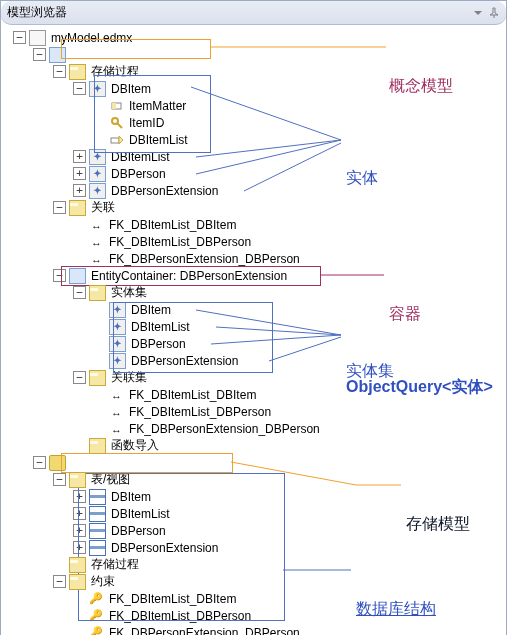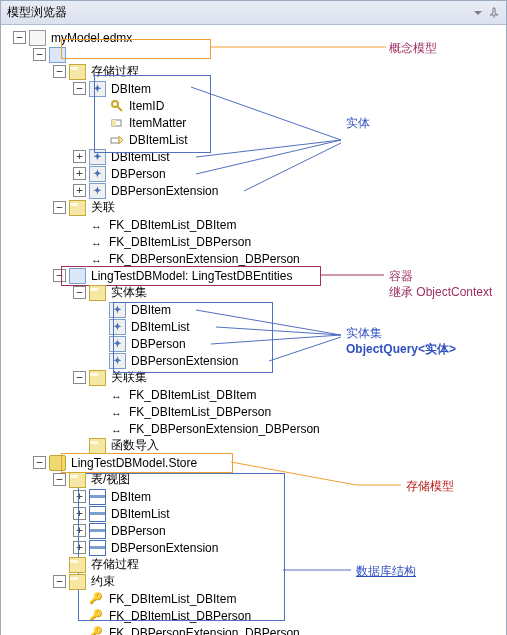--- a/index.html
+++ b/index.html
@@ -1,17 +1,17 @@
 <!DOCTYPE html>
 <html><head>
 <meta charset="utf-8">
 <style>
   body { margin: 0; font-family: "Microsoft YaHei", "SimSun", Tahoma, sans-serif; font-size: 12px; background: #fff; color: #000; }
   .window { width: 505px; border: 1px solid #9dabc0; position: relative; background: #fff; }
-  .titlebar { background: linear-gradient(#e8ecf4, #dbe1ee); border-bottom: 1px solid #b0bccf; padding: 3px 6px; display: flex; align-items: center; justify-content: space-between; font-size: 12px; }
+  .titlebar { background: linear-gradient(#e8ecf4, #dbe1ee); border-bottom: 1px solid #b0bccf; padding: 3px 6px; display: flex; align-items: center; justify-content: space-between; font-size: 12px; border-radius: 10px; }
   .titlebar .right { display: flex; gap: 4px; align-items: center; opacity: .7; }
   .tb-icon { width: 12px; height: 12px; display: inline-block; }
   .tree { padding: 4px 0 6px 2px; position: relative; }
   .row { display: flex; align-items: center; height: 17px; white-space: nowrap; }
   .toggle { width: 11px; height: 11px; border: 1px solid #888; display: flex; align-items: center; justify-content: center; font-size: 11px; line-height: 9px; font-family: monospace; color: #444; background: #fff; margin-right: 3px; cursor: pointer; }
   .tspace { width: 13px; height: 11px; margin-right: 3px; display: inline-block; }
   .icon { width: 15px; height: 14px; display: inline-flex; align-items: center; justify-content: center; margin-right: 3px; font-size: 10px; }
   .i-edmx { background: #f7f7f7; border: 1px solid #999; }
   .i-ns { background: #d9e7f8; border: 1px solid #7ba0cf; }
   .i-fold { background: #f6e8a4; border: 1px solid #c9a93a; }
@@ -26,24 +26,24 @@
   .i-fk { border:none; font-size:11px; }
   .i-key { border:none; font-size:11px; color:#caa62e; }
   .i-assoc { border:none; font-size:11px; }
   .lbl { padding: 0 2px; }
   
   .box { position: absolute; border: 1px solid; pointer-events: none; }
   .b-orange { border-color: #f0a030; }
   .b-maroon { border-color: #a03060; }
   .b-blue { border-color: #5070c0; }
   
-  .anno { position: absolute; font-size: 12px; }
+  .anno { position: absolute; font-size: 16px; margin-top: 36px; }
   .a-maroon { color: #a03060; }
   .a-blue { color: #3050c0; }
-  .a-orange { color: #b91c1c; }
+  .a-orange { color: #0f172a; }
   
   svg.overlay { position: absolute; top:0; left:0; pointer-events:none; }
 </style>
 </head>
 <body>
 
 <div class="window">
   <div class="titlebar">
     <span>模型浏览器</span>
     <span class="right">
@@ -73,23 +73,22 @@
     </svg>
 
     <div class="box b-orange" style="left:60px; top:14px; width:148px; height:18px;"></div>
     <div class="box b-blue" style="left:93px; top:50px; width:115px; height:76px;"></div>
     <div class="box b-maroon" style="left:60px; top:241px; width:258px; height:18px;"></div>
     <div class="box b-blue" style="left:112px; top:277px; width:158px; height:69px;"></div>
     <div class="box b-orange" style="left:60px; top:428px; width:170px; height:18px;"></div>
     <div class="box b-blue" style="left:77px; top:448px; width:205px; height:146px;"></div>
 
     <div class="anno a-maroon" style="left:388px; top:15px;">概念模型</div>
-    <div class="anno a-blue" style="left:345px; top:90px;">实体</div>
+    <div class="anno a-blue" style="left:345px; top:107px;">实体</div>
     <div class="anno a-maroon" style="left:388px; top:243px;">容器</div>
-    <div class="anno a-maroon" style="left:388px; top:259px;">继承  ObjectContext</div>
     <div class="anno a-blue" style="left:345px; top:300px;">实体集</div>
     <div class="anno a-blue" style="left:345px; top:316px;font-weight:bold;">ObjectQuery&lt;实体&gt;</div>
     <div class="anno a-orange" style="left:405px; top:453px;">存储模型</div>
     <div class="anno a-blue" style="left:355px; top:538px;text-decoration:underline;">数据库结构</div>
 
     <div class="row" style="padding-left:10px;">
       <span class="toggle">−</span>
       <span class="icon i-edmx"></span>
       <span class="lbl">myModel.edmx</span>
     </div>
@@ -102,45 +101,45 @@
     <div class="row" style="padding-left:50px;">
       <span class="toggle">−</span>
       <span class="icon i-fold"></span>
       <span class="lbl">存储过程</span>
     </div>
 
     <div class="row" style="padding-left:70px;">
       <span class="toggle">−</span>
       <span class="icon i-cls">✦</span>
       <span class="lbl">DBItem</span>
+    </div>
+    <div class="row" style="padding-left:90px;">
+      <span class="tspace"></span>
+      <span class="icon i-prop">
+          <svg viewBox="0 0 14 14">
+            <rect x="2" y="4" width="9" height="6" fill="#fff" stroke="#888"></rect>
+            <rect x="2" y="4" width="4" height="6" fill="#f6e8a4"></rect>
+          </svg>
+        </span>
+      <span class="lbl">ItemMatter</span>
     </div>
     <div class="row" style="padding-left:90px;">
       <span class="tspace"></span>
       <span class="icon i-prop">
           <svg viewBox="0 0 14 14">
             <circle cx="5" cy="5" r="3" fill="none" stroke="#caa62e" stroke-width="2"></circle>
             <path d="M7 7 L12 12" stroke="#caa62e" stroke-width="2"></path>
           </svg>
         </span>
       <span class="lbl">ItemID</span>
     </div>
     <div class="row" style="padding-left:90px;">
       <span class="tspace"></span>
       <span class="icon i-prop">
           <svg viewBox="0 0 14 14">
-            <rect x="2" y="4" width="9" height="6" fill="#fff" stroke="#888"></rect>
-            <rect x="2" y="4" width="4" height="6" fill="#f6e8a4"></rect>
-          </svg>
-        </span>
-      <span class="lbl">ItemMatter</span>
-    </div>
-    <div class="row" style="padding-left:90px;">
-      <span class="tspace"></span>
-      <span class="icon i-prop">
-          <svg viewBox="0 0 14 14">
             <rect x="1" y="5" width="8" height="5" fill="#fff" stroke="#888"></rect>
             <path d="M9 3 L13 7 L9 11 Z" fill="#f6e8a4" stroke="#c9a93a"></path>
           </svg>
         </span>
       <span class="lbl">DBItemList</span>
     </div>
 
     <div class="row" style="padding-left:70px;">
       <span class="toggle">+</span>
       <span class="icon i-cls">✦</span>
@@ -174,21 +173,21 @@
     </div>
     <div class="row" style="padding-left:70px;">
       <span class="tspace"></span>
         <span class="icon i-assoc">↔</span>
       <span class="lbl">FK_DBPersonExtension_DBPerson</span>
     </div>
 
     <div class="row" style="padding-left:50px;">
       <span class="toggle">−</span>
       <span class="icon i-ns"></span>
-      <span class="lbl">LingTestDBModel: LingTestDBEntities</span>
+      <span class="lbl">EntityContainer: DBPersonExtension</span>
     </div>
 
     <div class="row" style="padding-left:70px;">
       <span class="toggle">−</span>
       <span class="icon i-fold"></span>
       <span class="lbl">实体集</span>
     </div>
     <div class="row" style="padding-left:90px;">
       <span class="tspace"></span>
         <span class="icon i-cls">✦</span>
@@ -233,21 +232,20 @@
 
     <div class="row" style="padding-left:70px;">
       <span class="tspace"></span>
       <span class="icon i-fold"></span>
       <span class="lbl">函数导入</span>
     </div>
 
     <div class="row" style="padding-left:30px;">
       <span class="toggle">−</span>
       <span class="icon i-store"></span>
-      <span class="lbl">LingTestDBModel.Store</span>
     </div>
 
     <div class="row" style="padding-left:50px;">
       <span class="toggle">−</span>
       <span class="icon i-fold"></span>
       <span class="lbl">表/视图</span>
     </div>
     <div class="row" style="padding-left:70px;">
       <span class="toggle">+</span>
       <span class="icon i-table"></span>

